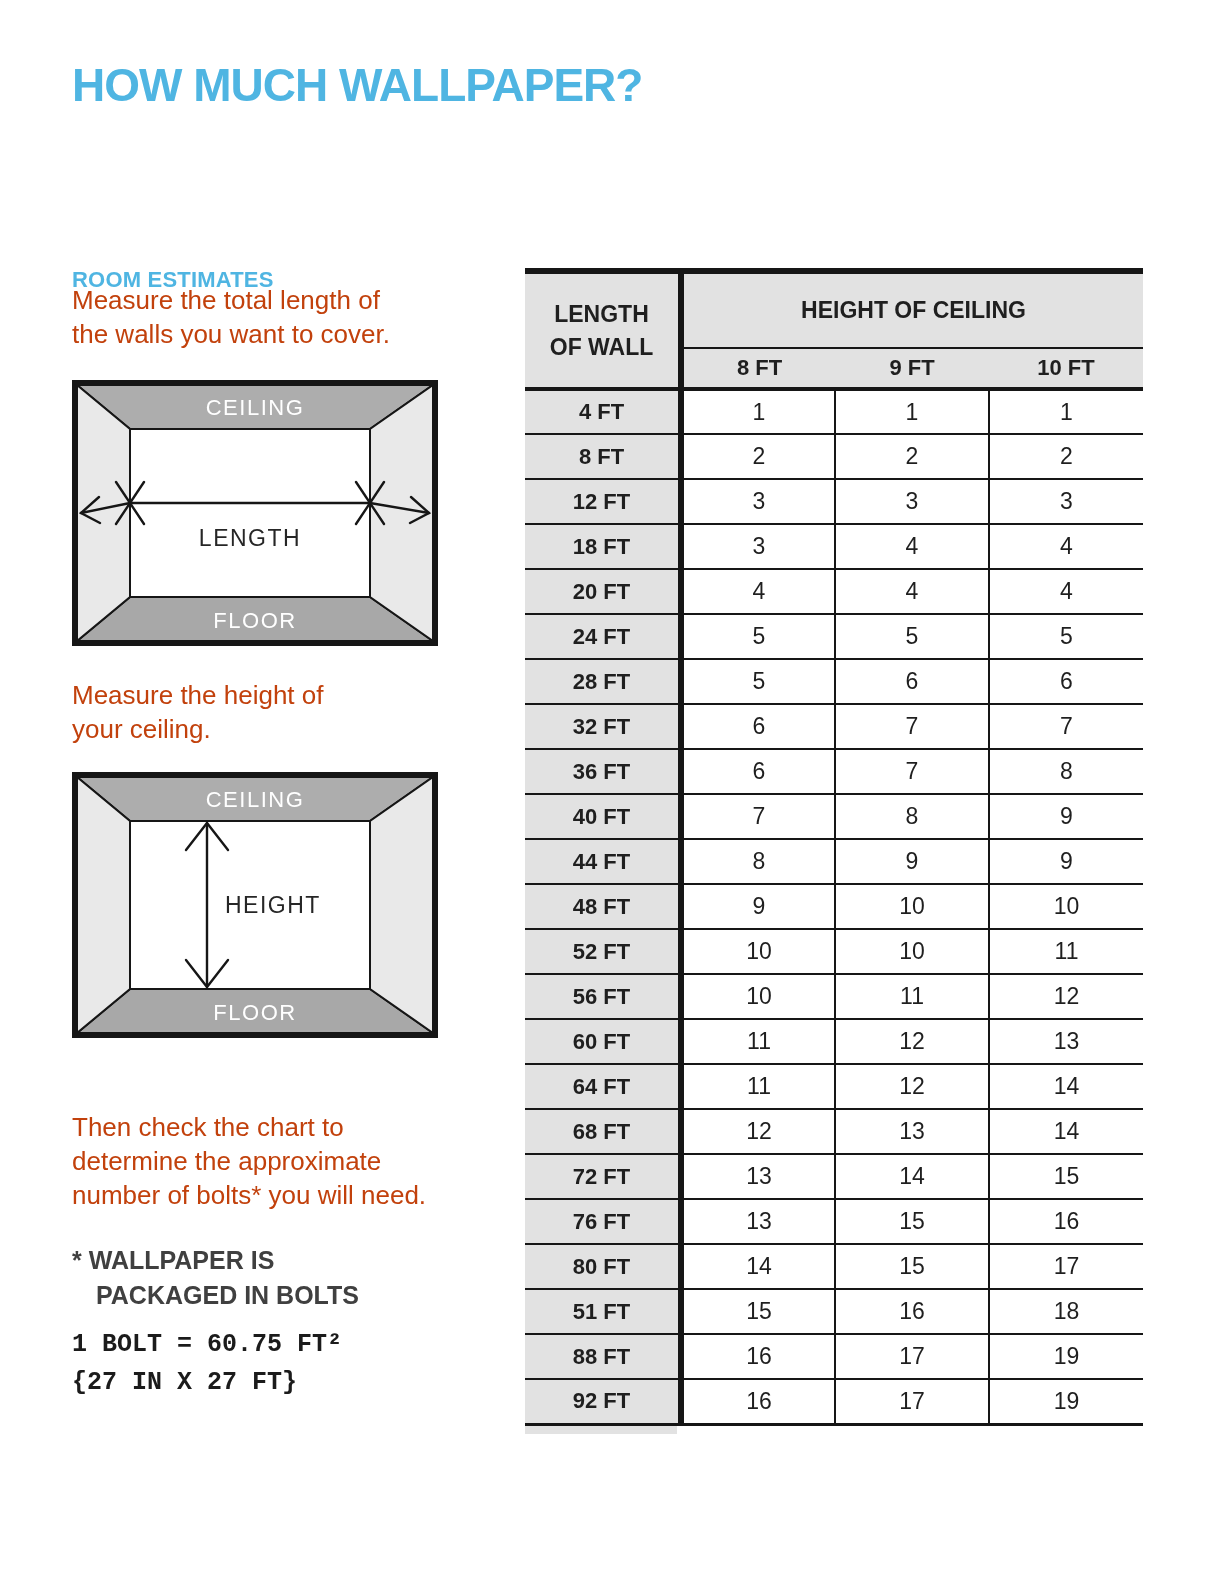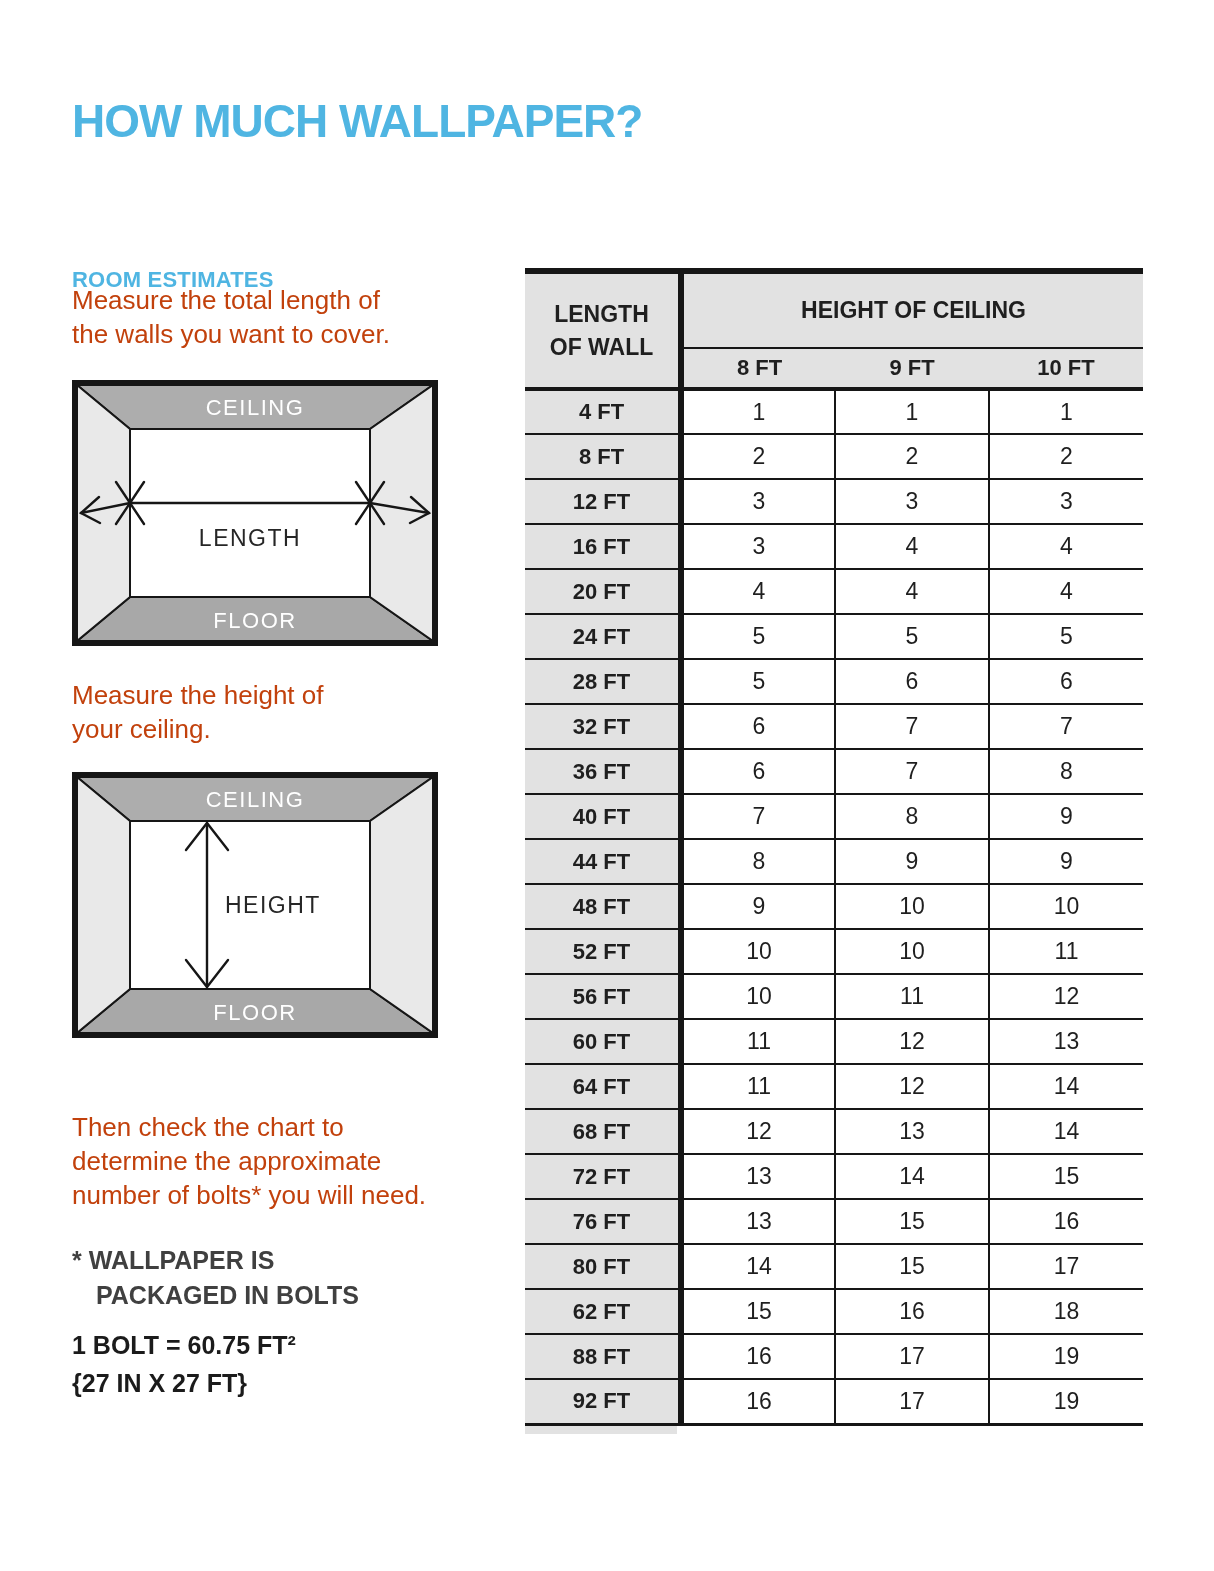--- a/index.html
+++ b/index.html
@@ -10,21 +10,20 @@
     position: relative;
     width: 1214px;
     height: 1571px;
     background: #ffffff;
     overflow: hidden;
   }
   .title {
     position: absolute; left: 72px; top: 58px;
     font-size: 46px; font-weight: bold; letter-spacing: -1px;
     color: var(--accent);
-    margin-top: 36px;
   }
   .section-heading {
     position: absolute; top: 227px;
     font-size: 22px; font-weight: bold; color: var(--accent);
     letter-spacing: 0.2px;
     margin-top: 40px;
   }
   .heading-left { left: 72px; }
   .heading-table { left: 525px; width: 618px; text-align: center; }
   .step {
@@ -42,20 +41,21 @@
   .svg-label-dark { fill: #262626; font-size: 23px; letter-spacing: 1.5px; }
   .footnote {
     position: absolute; left: 72px; top: 1243px;
     font-size: 25px; font-weight: bold; line-height: 35px; color: #404040;
   }
   .footnote .indent { padding-left: 24px; display: block; }
   .boltinfo {
     position: absolute; left: 72px; top: 1326px;
     font-size: 25px; font-weight: bold; line-height: 38px; color: #1b1b1b;
     white-space: pre-line;
+    font-family: Liberation Mono, monospace;
   }
   .table-wrap { position: absolute; left: 525px; top: 268px; width: 618px; }
   table.bolt-table {
     border-collapse: collapse; width: 618px;
     border-top: 6px solid var(--line);
     border-bottom: 3px solid var(--line);
     table-layout: fixed;
   }
   .bolt-table th, .bolt-table td { text-align: center; vertical-align: middle; }
   .corner-cell {
@@ -191,21 +191,21 @@
             <td class="val-cell">2</td>
             <td class="val-cell">2</td>
           </tr>
           <tr>
             <td class="len-cell">12 FT</td>
             <td class="val-cell">3</td>
             <td class="val-cell">3</td>
             <td class="val-cell">3</td>
           </tr>
           <tr>
-            <td class="len-cell">16 FT</td>
+            <td class="len-cell">18 FT</td>
             <td class="val-cell">3</td>
             <td class="val-cell">4</td>
             <td class="val-cell">4</td>
           </tr>
           <tr>
             <td class="len-cell">20 FT</td>
             <td class="val-cell">4</td>
             <td class="val-cell">4</td>
             <td class="val-cell">4</td>
           </tr>
@@ -293,21 +293,21 @@
             <td class="val-cell">15</td>
             <td class="val-cell">16</td>
           </tr>
           <tr>
             <td class="len-cell">80 FT</td>
             <td class="val-cell">14</td>
             <td class="val-cell">15</td>
             <td class="val-cell">17</td>
           </tr>
           <tr>
-            <td class="len-cell">62 FT</td>
+            <td class="len-cell">51 FT</td>
             <td class="val-cell">15</td>
             <td class="val-cell">16</td>
             <td class="val-cell">18</td>
           </tr>
           <tr>
             <td class="len-cell">88 FT</td>
             <td class="val-cell">16</td>
             <td class="val-cell">17</td>
             <td class="val-cell">19</td>
           </tr>

